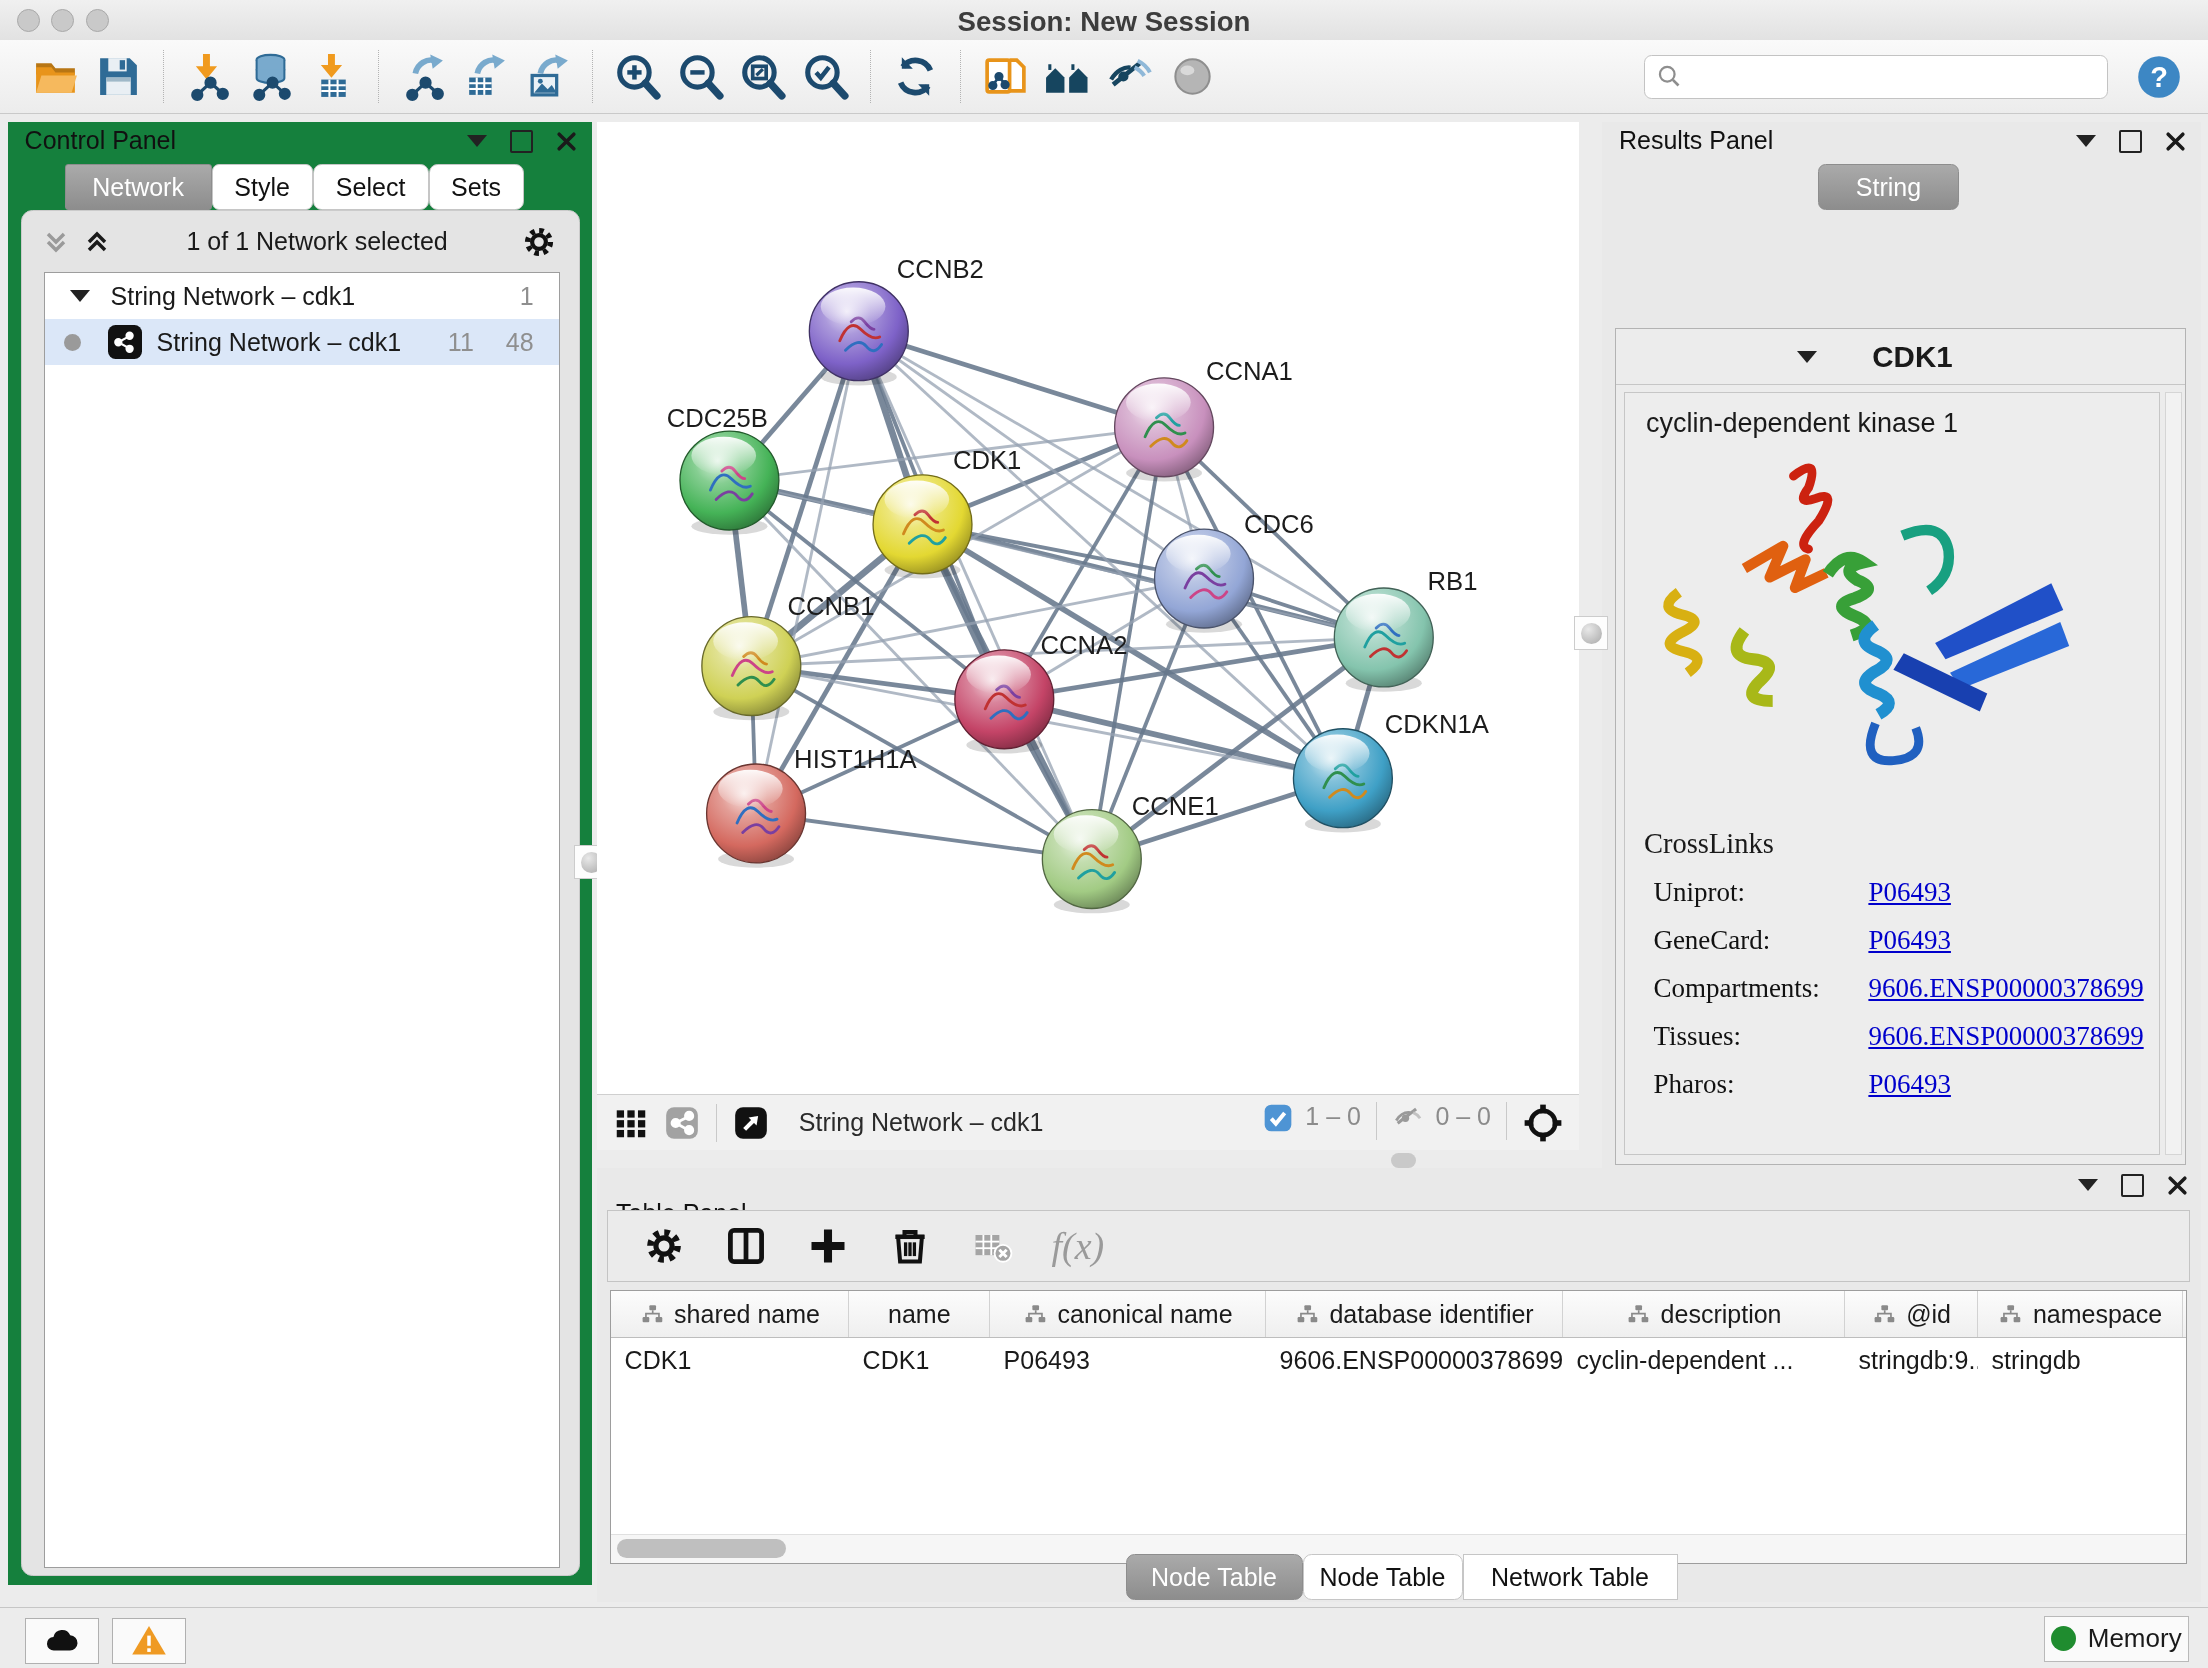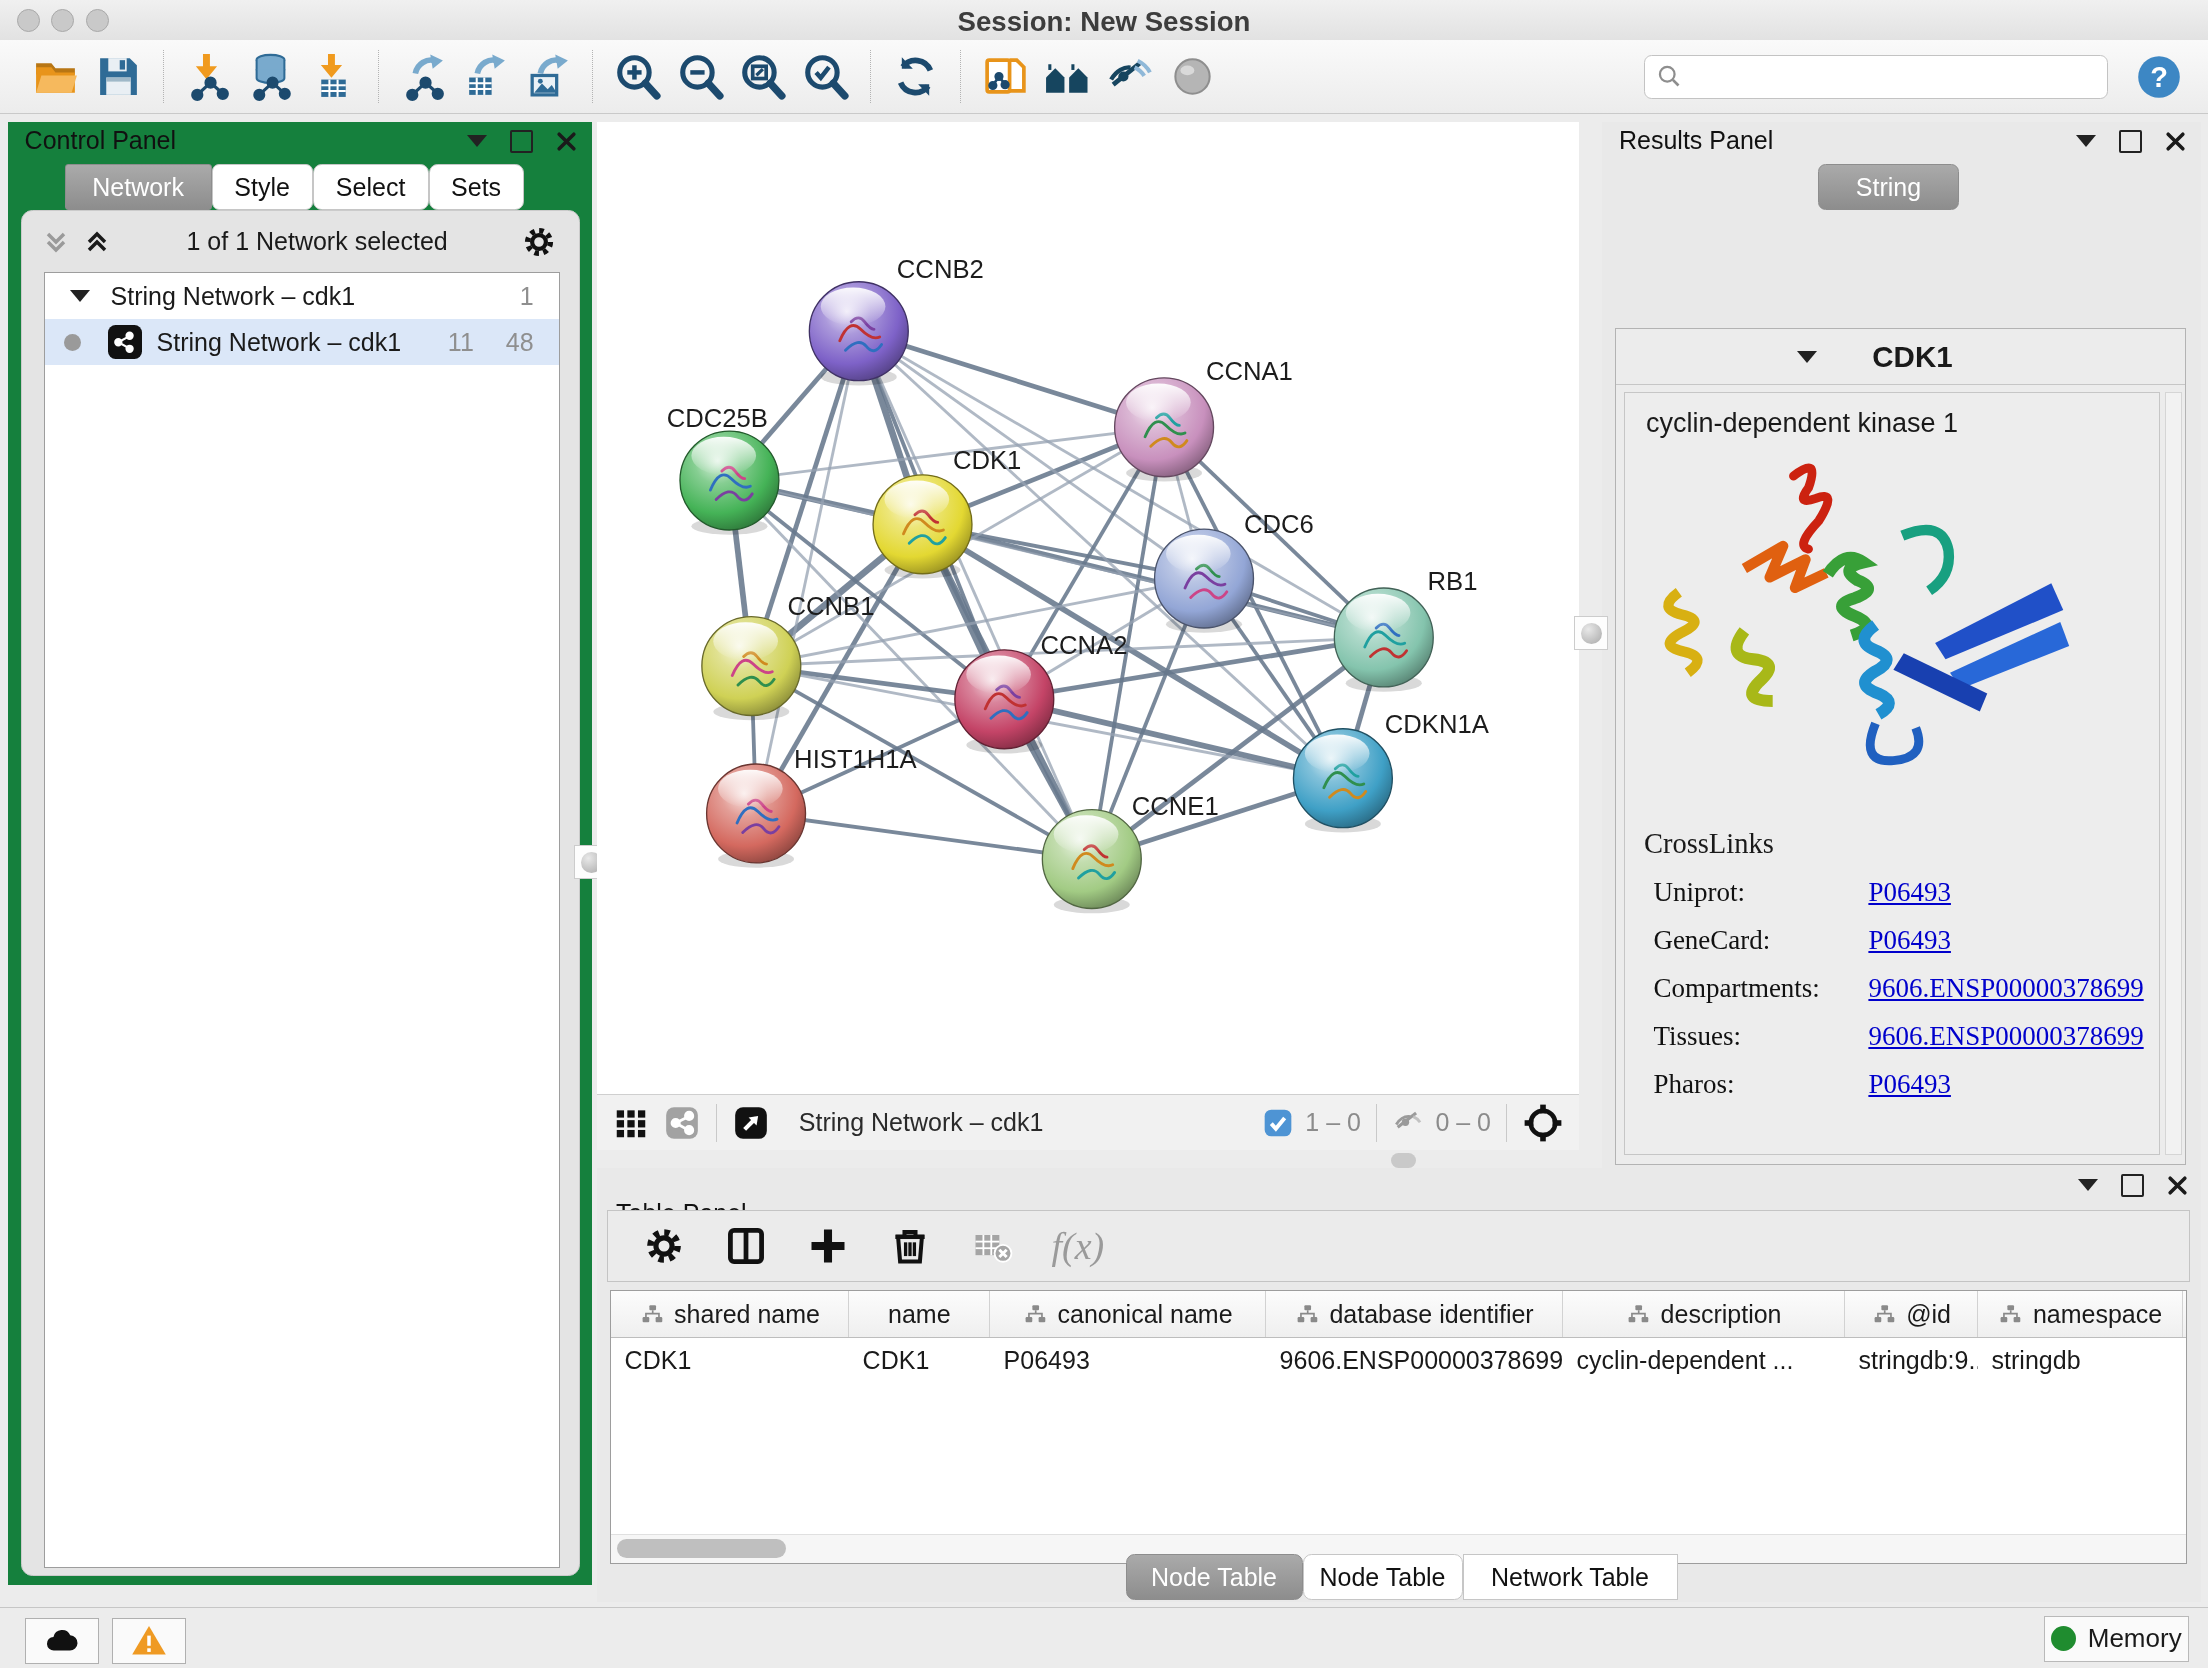--- a/index.html
+++ b/index.html
@@ -614,21 +614,21 @@
     </span>
   <span class="nbsep"></span>
   <span class="nbicon">
     <svg viewBox="0 0 24 24" width="38" height="38">
         <rect x="2" y="2" width="20" height="20" rx="5" fill="#111"></rect>
         <path d="M8 16L15 9" stroke="#fff" stroke-width="2.6"></path>
         <path d="M16.5 7.5l-1 6-5-5z" fill="#fff"></path>
       </svg>
     </span>
   <span style="margin-left:28.5px;">String Network – cdk1</span>
-  <span style="margin-left:auto;display:flex;align-items:center;">
+  <span style="margin-left:auto;display:flex;">
     <span>
       <svg viewBox="0 0 24 24" width="32" height="32">
           <rect x="2" y="2" width="20" height="20" rx="5" fill="#4e94d4"></rect>
           <path d="M7 12.5l3.4 3.8 6.6-8" fill="none" stroke="#fff" stroke-width="3"></path>
         </svg>
       </span>
     <span class="graytxt" style="margin-left:11.4px;">1 – 0</span>
     <span class="nbsep"></span>
     <span>
       <svg viewBox="0 0 24 24" width="34" height="34">

